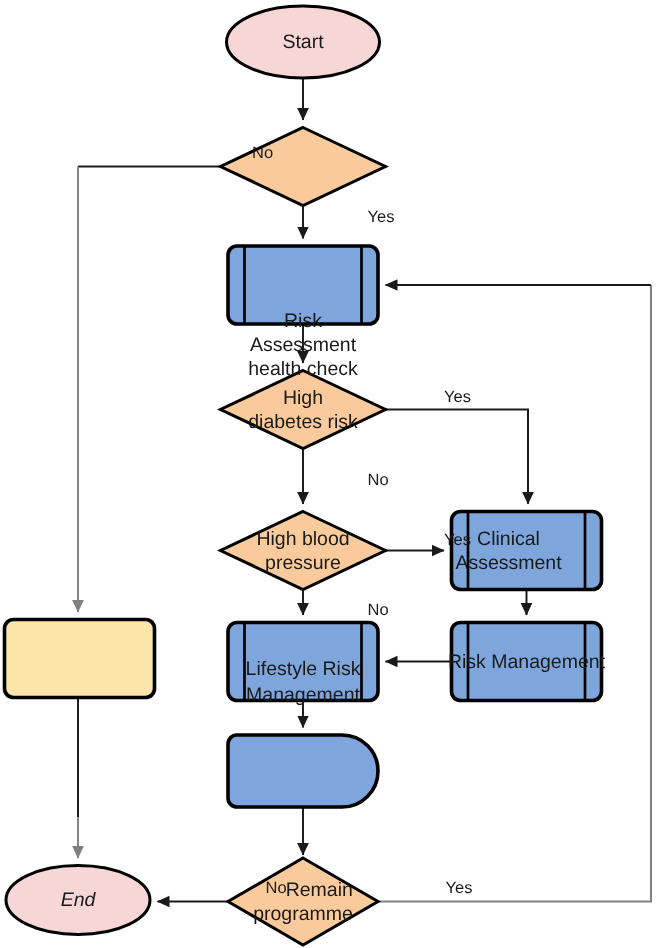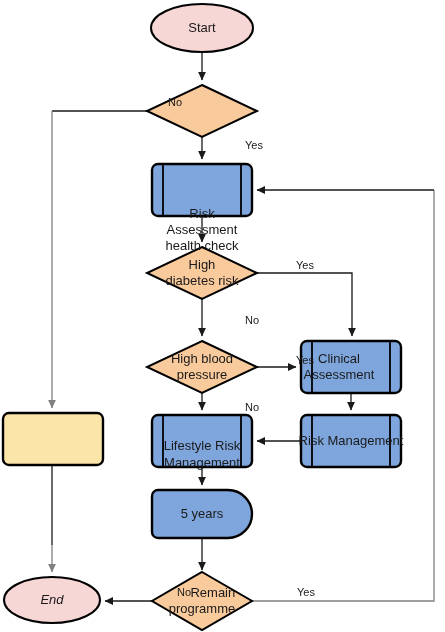--- a/index.html
+++ b/index.html
@@ -149,21 +149,20 @@
 
   <div class="node-label" style="left:301px; top:341px; width:76px; height:52px;">Clinical
 Assessment</div>
 
   <div class="node-label" style="left:296px; top:415px; width:110px; height:52px;">Risk Management</div>
 
   <div class="node-label" style="left:150px; top:415px; width:104px; height:41px;margin-top:19px;">Lifestyle Risk
 Management</div>
 
 
-  <div class="node-label" style="left:152px; top:490px; width:100px; height:48px;">5 years</div>
 
   <div class="node-label" style="left:152px; top:574px; width:100px; height:54px;text-align:right;">Remain
 programme</div>
 
   <div class="node-label" style="left:4px; top:577px; width:96px; height:46px;font-style:italic;">End</div>
 
   <div class="edge-label" style="left:128px; top:96px;">No</div>
 
   <div class="edge-label" style="left:205px; top:139px;">Yes</div>
 

